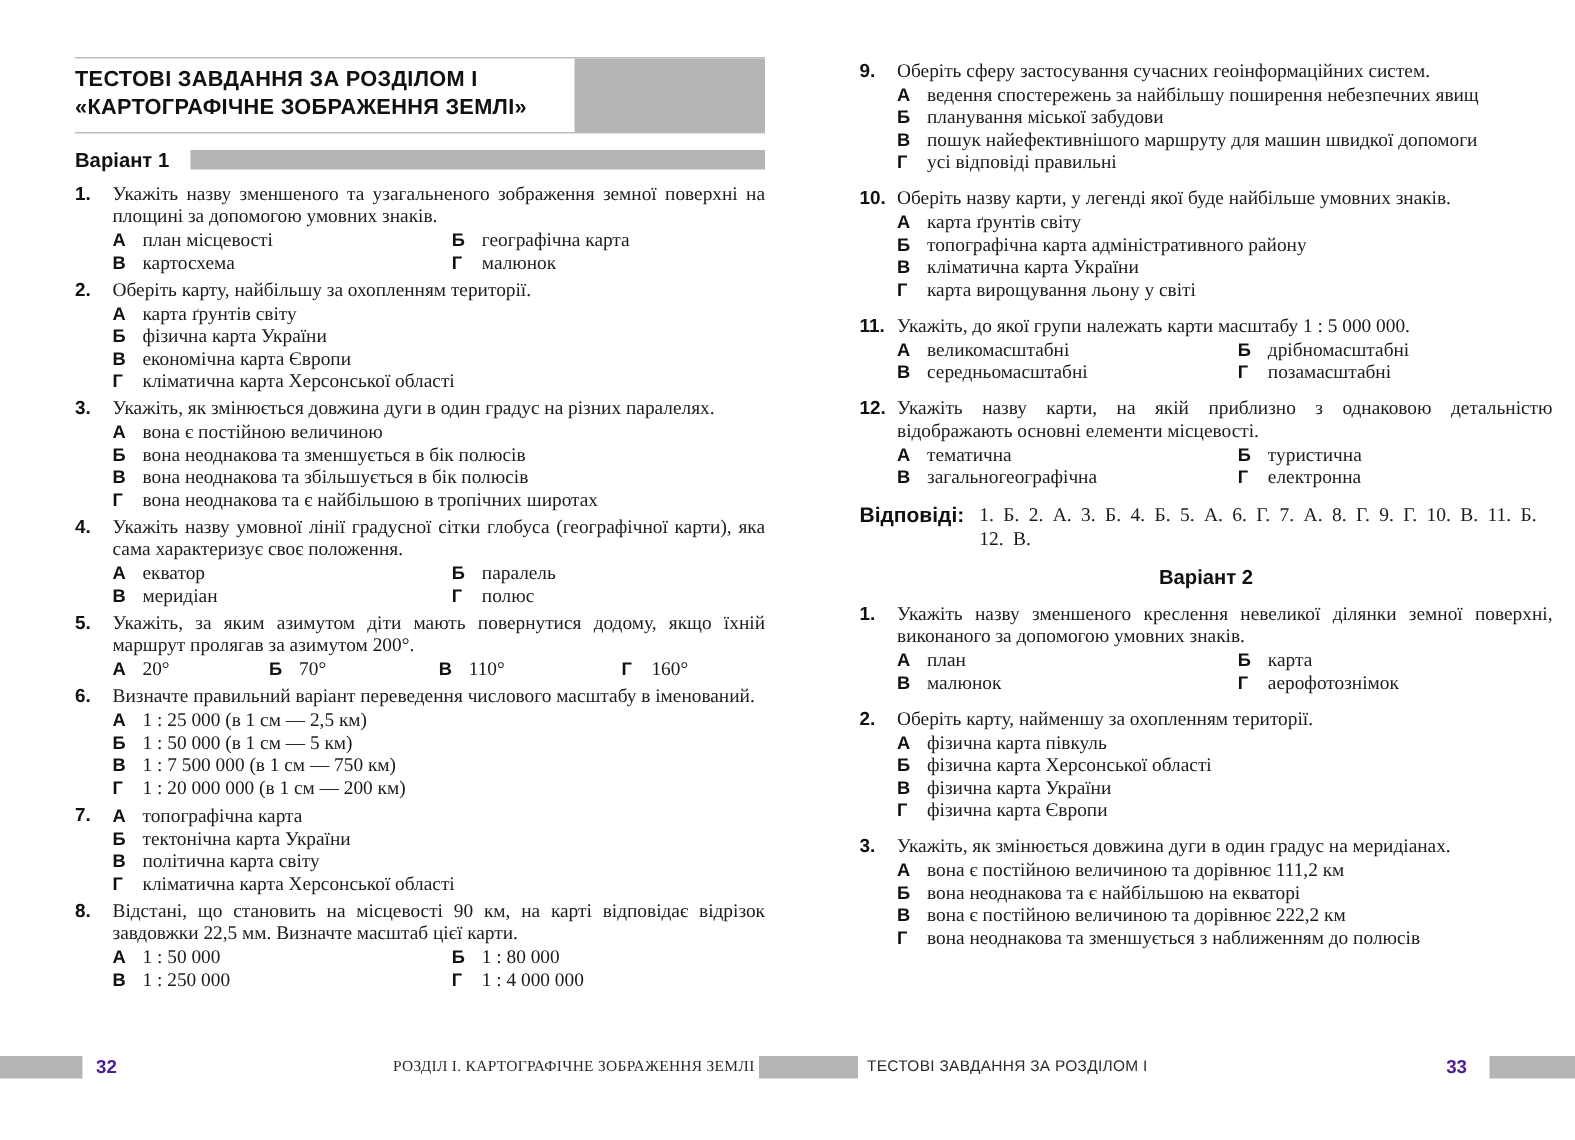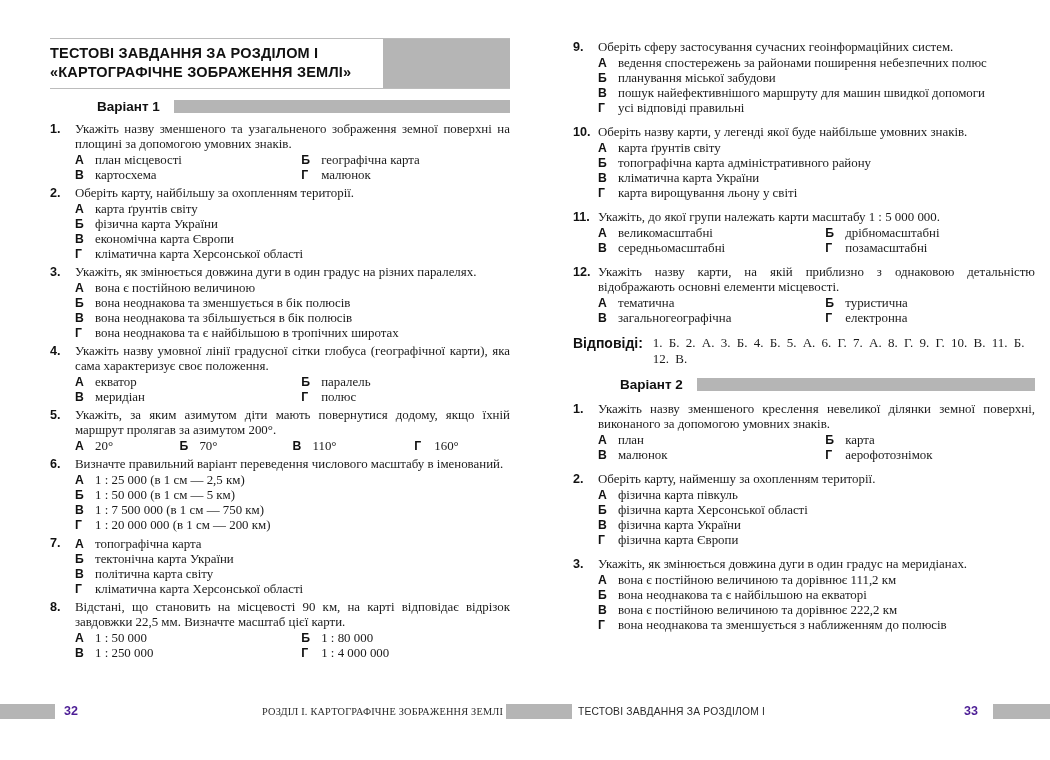--- a/index.html
+++ b/index.html
@@ -20,24 +20,24 @@
     flex:1;padding:5px 0 6px 0;
     font-family:"Liberation Sans","DejaVu Sans",sans-serif;font-weight:bold;
     font-size:14.5px;line-height:1.32;color:#111;letter-spacing:.2px;
   }
   .chapter-header-box{width:127px;background:#b5b5b5;}
 
   
   .variant-row{display:flex;align-items:center;margin:0 0 8px 0;}
   .variant-label{
     font-family:"Liberation Sans","DejaVu Sans",sans-serif;font-weight:bold;
-    font-size:13.5px;color:#111;white-space:nowrap;margin-left:47px;
+    font-size:13.5px;color:#111;white-space:nowrap;
   }
   .variant-bar{flex:1;height:13px;background:#b5b5b5;margin-left:14px;}
-  .variant-row.v2{margin:10px 0 10px 0;}
+  .variant-row.v2{margin:10px 0 10px 0;flex-direction:column;}
 
   
   .question{display:flex;margin-bottom:3px;}
   .questions.spaced .question{margin-bottom:9px;}
   .qnum{
     width:25px;flex:none;font-family:"Liberation Sans","DejaVu Sans",sans-serif;
     font-weight:bold;font-size:12.6px;line-height:15px;color:#111;
   }
   .qbody{flex:1;min-width:0;}
   .qtext{font-size:12.9px;line-height:15px;text-align:justify;}
@@ -293,21 +293,21 @@
 
   <div class="page-col right">
     <div id="questions-right-v1" class="questions spaced">
         <div class="question">
           <span class="qnum">9.</span>
           <div class="qbody">
             <div class="qtext">Оберіть сферу застосування сучасних геоінформаційних систем.</div>
             <div class="opts layout-stack">
               <div class="opt">
                 <span class="optl">А</span>
-                <span class="optt">ведення спостережень за районами поширення небезпечних полюс</span>
+                <span class="optt">ведення спостережень за найбільшу поширення небезпечних явищ</span>
               </div>
               <div class="opt">
                 <span class="optl">Б</span>
                 <span class="optt">планування міської забудови</span>
               </div>
               <div class="opt">
                 <span class="optl">В</span>
                 <span class="optt">пошук найефективнішого маршруту для машин швидкої допомоги</span>
               </div>
               <div class="opt">

